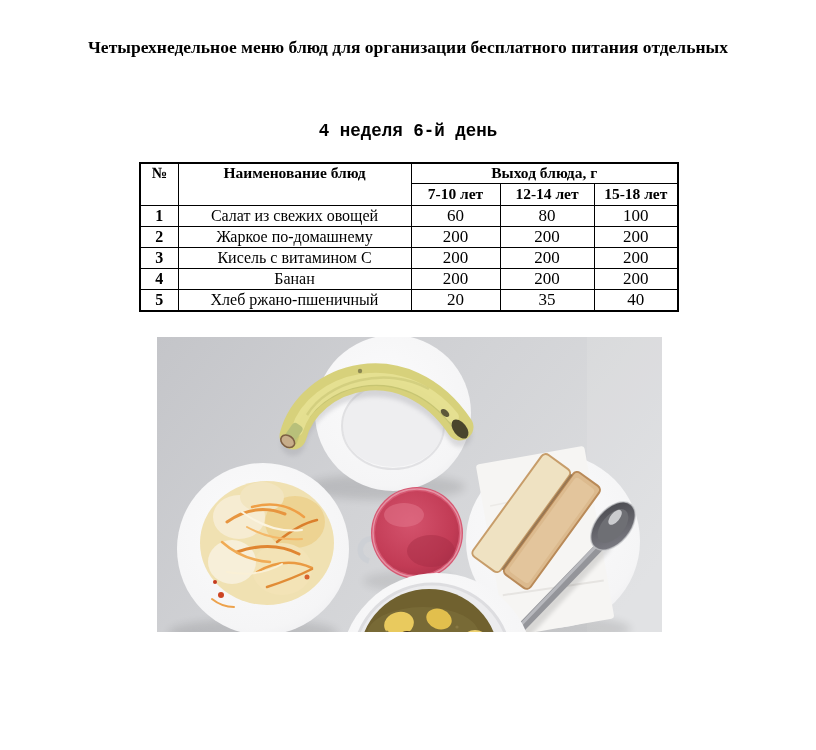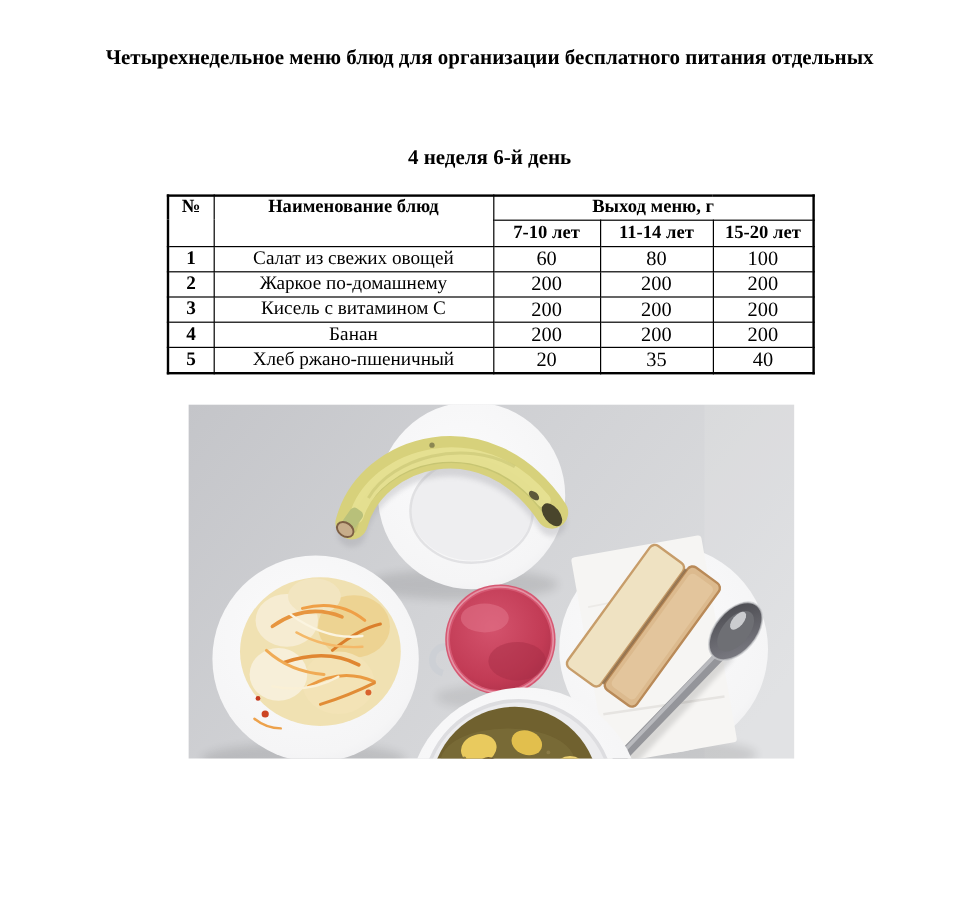--- a/index.html
+++ b/index.html
@@ -2,21 +2,21 @@
 <html><head>
 <meta charset="utf-8">
 <style>
   html,body{margin:0;padding:0;background:#ffffff;}
   body{width:816px;height:750px;position:relative;font-family:"Liberation Serif",serif;color:#000;}
   .page{position:absolute;inset:0;width:816px;height:632px;background:#fff;overflow:hidden;}
 
   .title{position:absolute;top:36px;left:18px;width:780px;text-align:center;
          font-weight:bold;font-size:17.5px;line-height:23px;}
   .subtitle{position:absolute;top:121px;left:0;width:816px;text-align:center;
-         font-weight:bold;font-size:17.5px;}
+         font-weight:bold;font-size:17.5px;font-family:Liberation Mono, monospace;}
 
   table.menu{position:absolute;left:139px;top:162px;border-collapse:collapse;
          border:2px solid #000;table-layout:fixed;}
   table.menu th,table.menu td{border:1.6px solid #000;text-align:center;padding:0 2px;
          overflow:hidden;white-space:nowrap;}
   table.menu th{font-weight:bold;font-size:15.5px;}
   th.rspan{vertical-align:top;padding-top:2px;}
   thead tr.r1{height:20px;}
   thead tr.r2{height:22px;}
   tbody tr{height:21px;}
@@ -43,26 +43,26 @@
       <col style="width:38px">
         <col style="width:233px">
         <col style="width:89px">
       <col style="width:94px">
         <col style="width:84px">
     </colgroup>
     <thead>
       <tr class="r1">
         <th rowspan="2" class="rspan">№</th>
         <th rowspan="2" class="rspan">Наименование блюд</th>
-        <th colspan="3">Выход меню, г</th>
+        <th colspan="3">Выход блюда, г</th>
       </tr>
       <tr class="r2">
         <th>7-10 лет</th>
-        <th>11-14 лет</th>
-        <th>15-20 лет</th>
+        <th>12-14 лет</th>
+        <th>15-18 лет</th>
       </tr>
     </thead>
     <tbody>
       <tr>
         <td class="rownum">1</td>
         <td class="dish">Салат из свежих овощей</td>
         <td class="val">60</td>
         <td class="val">80</td>
         <td class="val">100</td>
       </tr>

